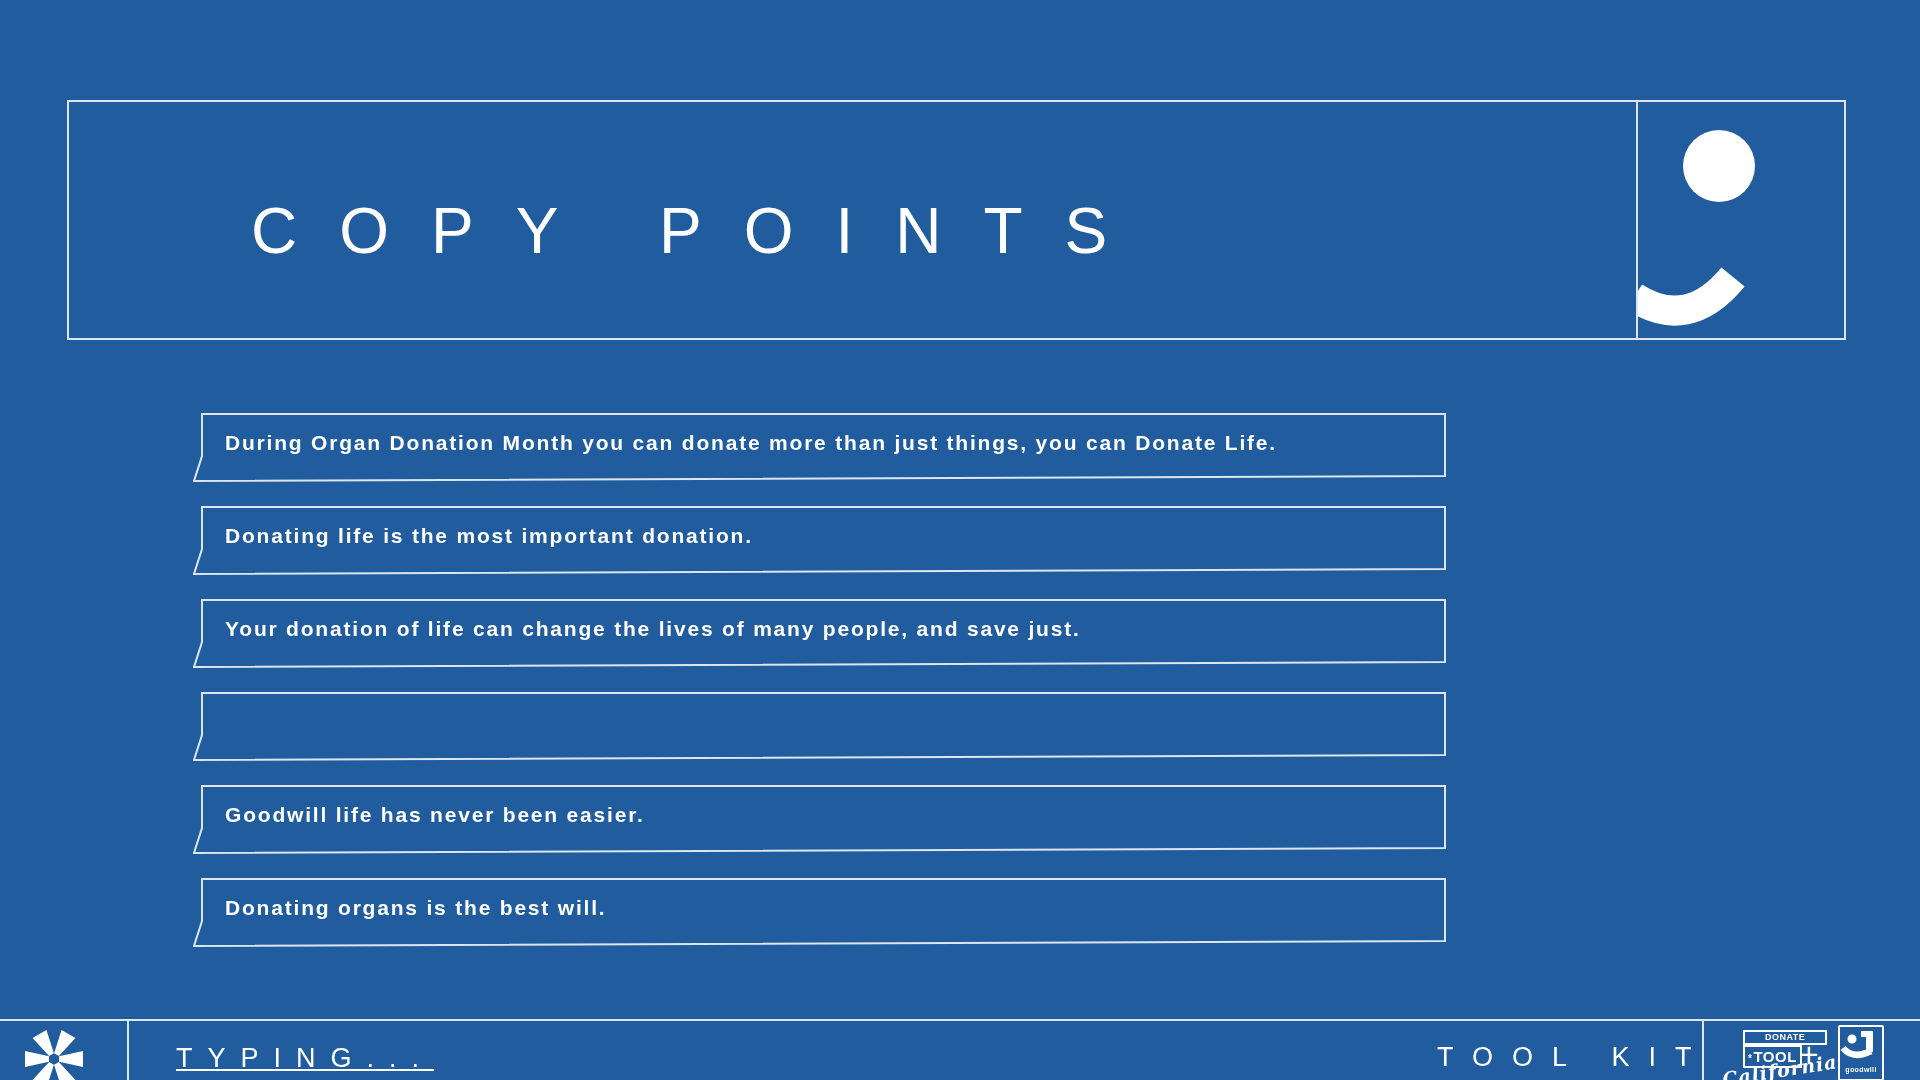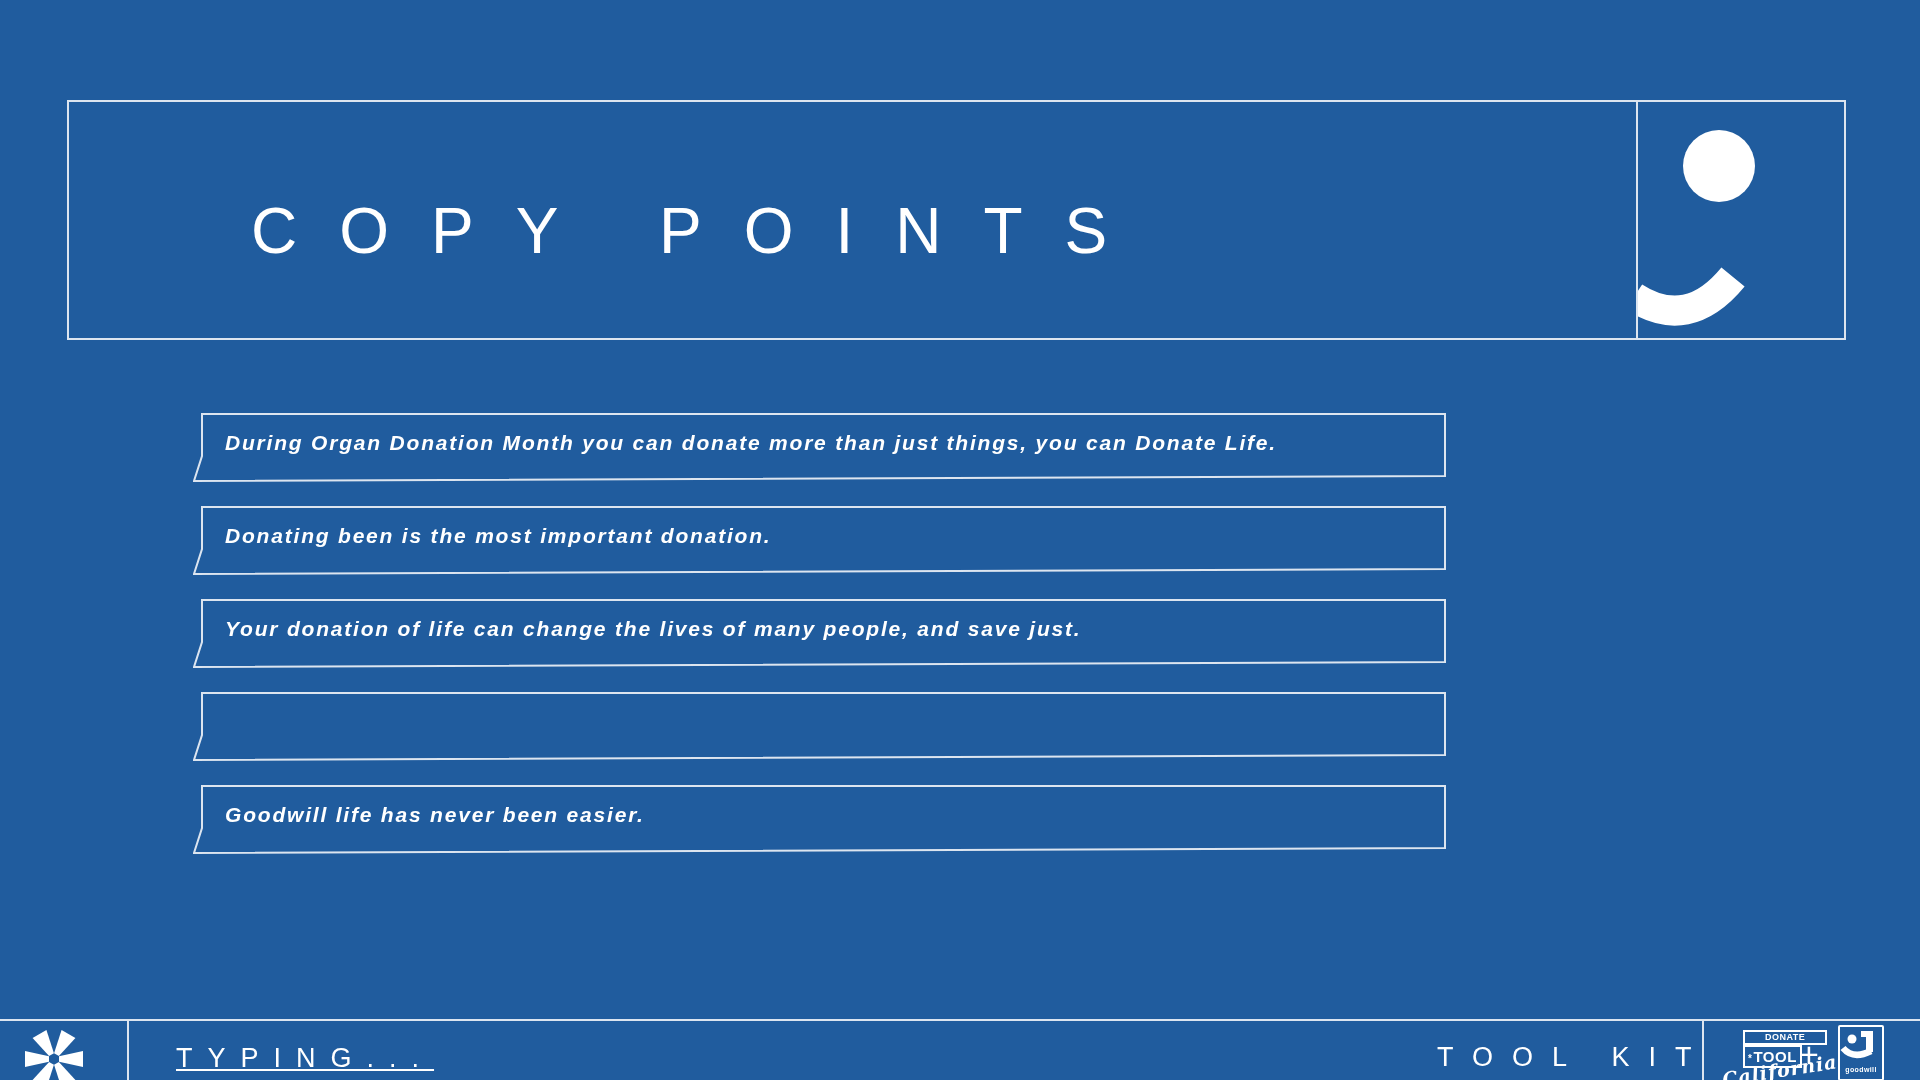--- a/index.html
+++ b/index.html
@@ -20,21 +20,21 @@
     transform:translateY(11px);
     font-size:64px;font-weight:400;letter-spacing:42px;white-space:nowrap;color:var(--ink);
   }
   .header-divider{
     position:absolute;left:1636px;top:77px;width:2px;height:240px;background:var(--line);
   }
   .face-panel{
     position:absolute;left:1638px;top:79px;width:206px;height:236px;overflow:hidden;
   }
   
-  .bubble{position:absolute;left:193px;width:1260px;height:72px;font-style:italic;}
+  .bubble{position:absolute;left:193px;width:1260px;height:72px;}
   .bubble svg{position:absolute;left:0;top:0;display:block;}
   .bubble-text{
     position:absolute;left:32px;top:1px;height:58px;line-height:58px;
     font-size:21px;font-weight:700;letter-spacing:1.8px;white-space:nowrap;color:var(--ink);
   }
   .b1{top:390px}.b2{top:483px}.b3{top:576px}.b4{top:669px}.b5{top:762px}.b6{top:855px}
   
   .rule{position:absolute;left:0;width:1920px;height:2px;background:var(--line);}
   .rule-top{top:996px}.rule-bottom{top:1072px}
   .bottom-strip{position:absolute;left:0;top:1074px;width:1920px;height:6px;background:var(--strip);}
@@ -99,21 +99,21 @@
     <svg width="1260" height="72" viewBox="0 0 1260 72">
       <path d="M 9 43 L 9 1 L 1252 1 L 1252 63 L 1 68 Z" fill="none" stroke="var(--line)" stroke-width="2"></path>
     </svg>
     <div class="bubble-text">During Organ Donation Month you can donate more than just things, you can Donate Life.</div>
   </div>
 
   <div class="bubble b2">
     <svg width="1260" height="72" viewBox="0 0 1260 72">
       <path d="M 9 43 L 9 1 L 1252 1 L 1252 63 L 1 68 Z" fill="none" stroke="var(--line)" stroke-width="2"></path>
     </svg>
-    <div class="bubble-text">Donating been is the most important donation.</div>
+    <div class="bubble-text">Donating life is the most important donation.</div>
   </div>
 
   <div class="bubble b3">
     <svg width="1260" height="72" viewBox="0 0 1260 72">
       <path d="M 9 43 L 9 1 L 1252 1 L 1252 63 L 1 68 Z" fill="none" stroke="var(--line)" stroke-width="2"></path>
     </svg>
     <div class="bubble-text">Your donation of life can change the lives of many people, and save just.</div>
   </div>
 
   <div class="bubble b4">
@@ -122,20 +122,26 @@
     </svg>
   </div>
 
   <div class="bubble b5">
     <svg width="1260" height="72" viewBox="0 0 1260 72">
       <path d="M 9 43 L 9 1 L 1252 1 L 1252 63 L 1 68 Z" fill="none" stroke="var(--line)" stroke-width="2"></path>
     </svg>
     <div class="bubble-text">Goodwill life has never been easier.</div>
   </div>
 
+  <div class="bubble b6">
+    <svg width="1260" height="72" viewBox="0 0 1260 72">
+      <path d="M 9 43 L 9 1 L 1252 1 L 1252 63 L 1 68 Z" fill="none" stroke="var(--line)" stroke-width="2"></path>
+    </svg>
+    <div class="bubble-text">Donating organs is the best will.</div>
+  </div>
 
   <div class="rule rule-top"></div>
   <div class="rule rule-bottom"></div>
   <div class="bottom-strip"></div>
   <div class="vrule vr-left"></div>
   <div class="vrule vr-right"></div>
 
   <svg class="asterisk" width="64" height="64" viewBox="0 0 64 64">
     <g fill="#FFFFFF">
       <g>

